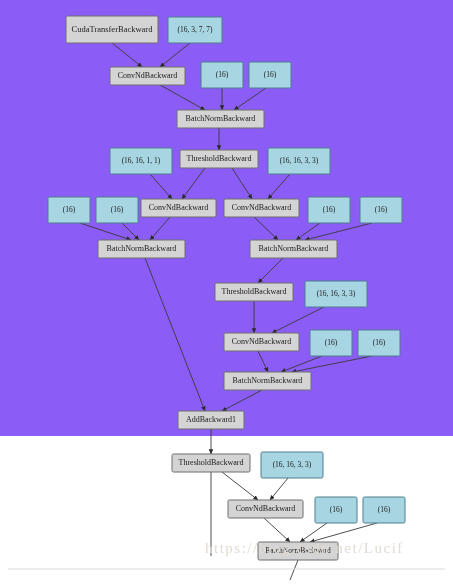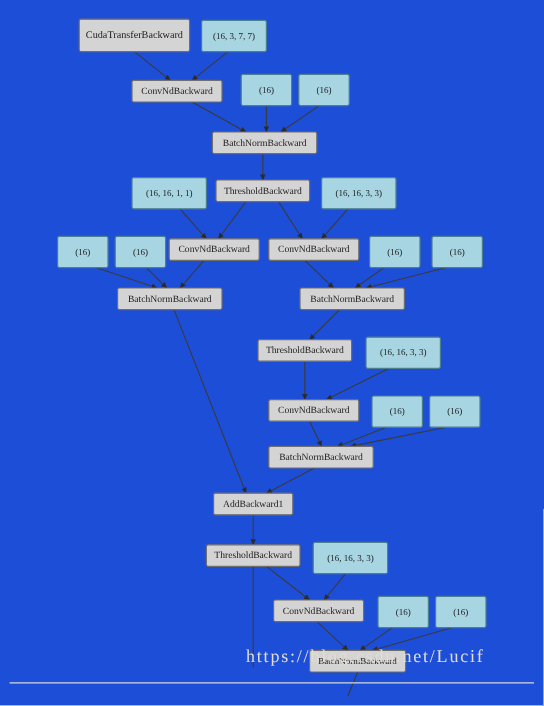--- a/index.html
+++ b/index.html
@@ -1,18 +1,18 @@
 <!DOCTYPE html>
 <html><head>
 <meta charset="utf-8">
 <style>
   html,body{margin:0;padding:0;background:#ffffff;}
   body{width:453px;height:588px;overflow:hidden;
        font-family:"Liberation Serif","DejaVu Serif",serif;}
-  #canvas{position:relative;width:453px;height:588px;background:#1d4ed8;}
+  #canvas{position:relative;width:453px;height:436px;background:#8b5cf6;}
   svg#graph{position:absolute;left:0;top:0;width:453px;height:588px;}
   .wm{position:absolute;left:205px;top:540px;width:260px;
       font-family:"Liberation Serif","DejaVu Serif",serif;
       font-size:15px;letter-spacing:1.5px;color:#e2dcd2;
       white-space:nowrap;pointer-events:none;}
   text{font-family:"Liberation Serif","DejaVu Serif",serif;
        fill:#1a1a1a;text-anchor:middle;dominant-baseline:middle;}
 </style>
 </head>
 <body>

